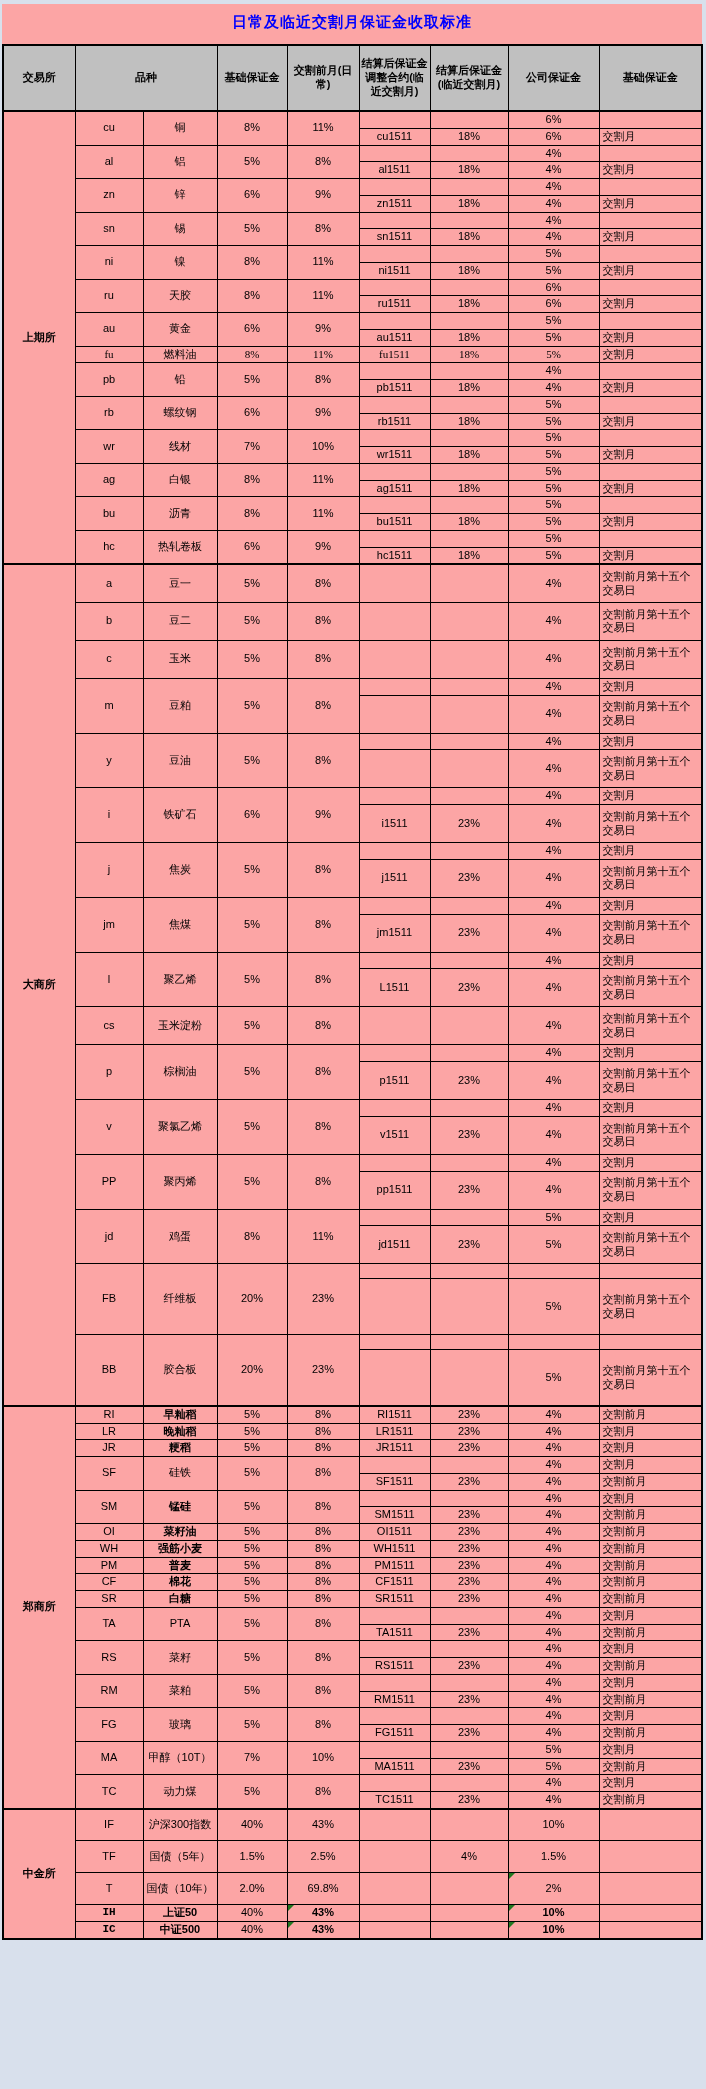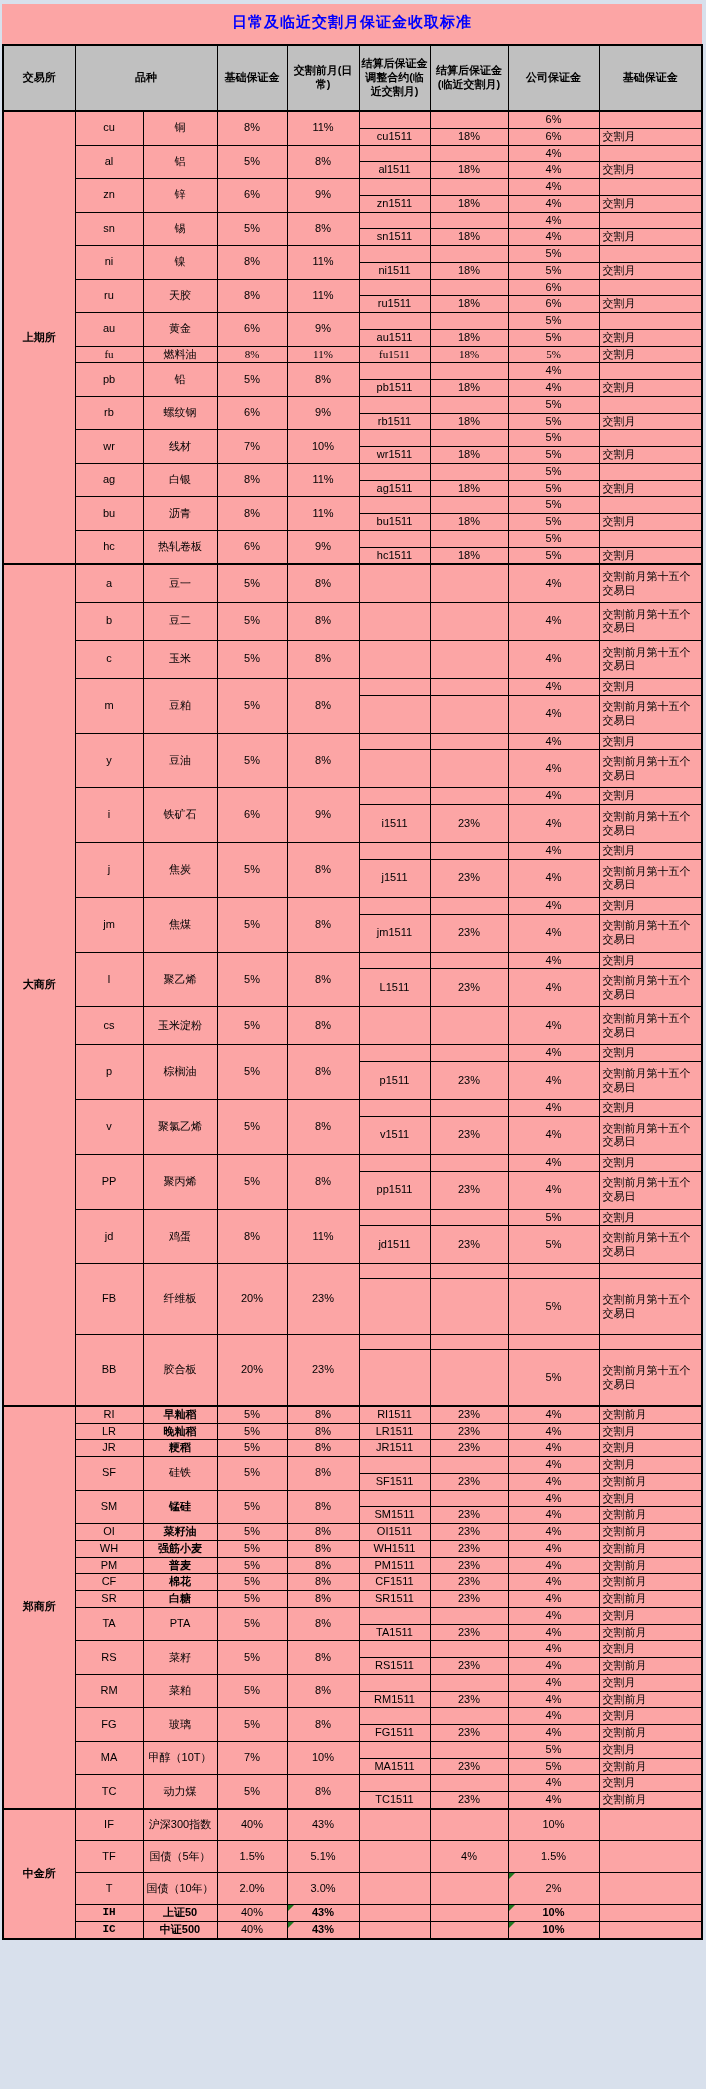--- a/index.html
+++ b/index.html
@@ -718,31 +718,31 @@
           <td>43%</td>
           <td></td>
           <td></td>
           <td>10%</td>
           <td class="c-rule"></td>
         </tr>
         <tr style="height: 32px;">
           <td>TF</td>
           <td>国债（5年）</td>
           <td>1.5%</td>
-          <td>5.1%</td>
+          <td>2.5%</td>
           <td></td>
           <td>4%</td>
           <td>1.5%</td>
           <td class="c-rule"></td>
         </tr>
         <tr style="height: 32px;">
           <td>T</td>
           <td>国债（10年）</td>
           <td>2.0%</td>
-          <td>3.0%</td>
+          <td>69.8%</td>
           <td></td>
           <td></td>
           <td>2%<span class="tri"></span></td>
           <td class="c-rule"></td>
         </tr>
         <tr style="height: 15px;">
           <td class="b mono">IH</td>
           <td class="b">上证50</td>
           <td>40%</td>
           <td class="b">43%<span class="tri"></span></td>

